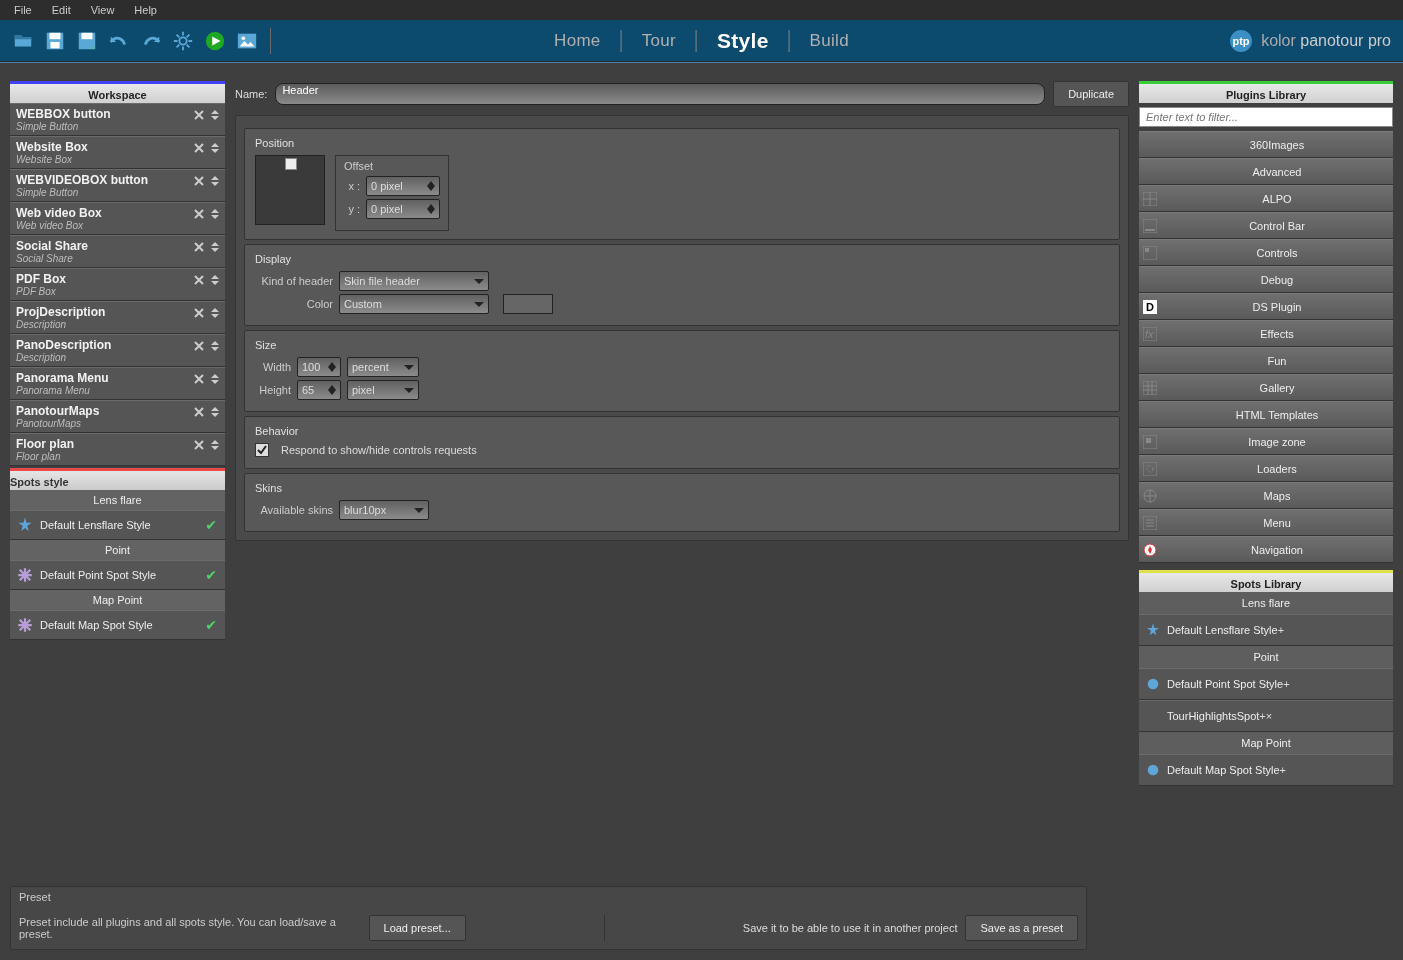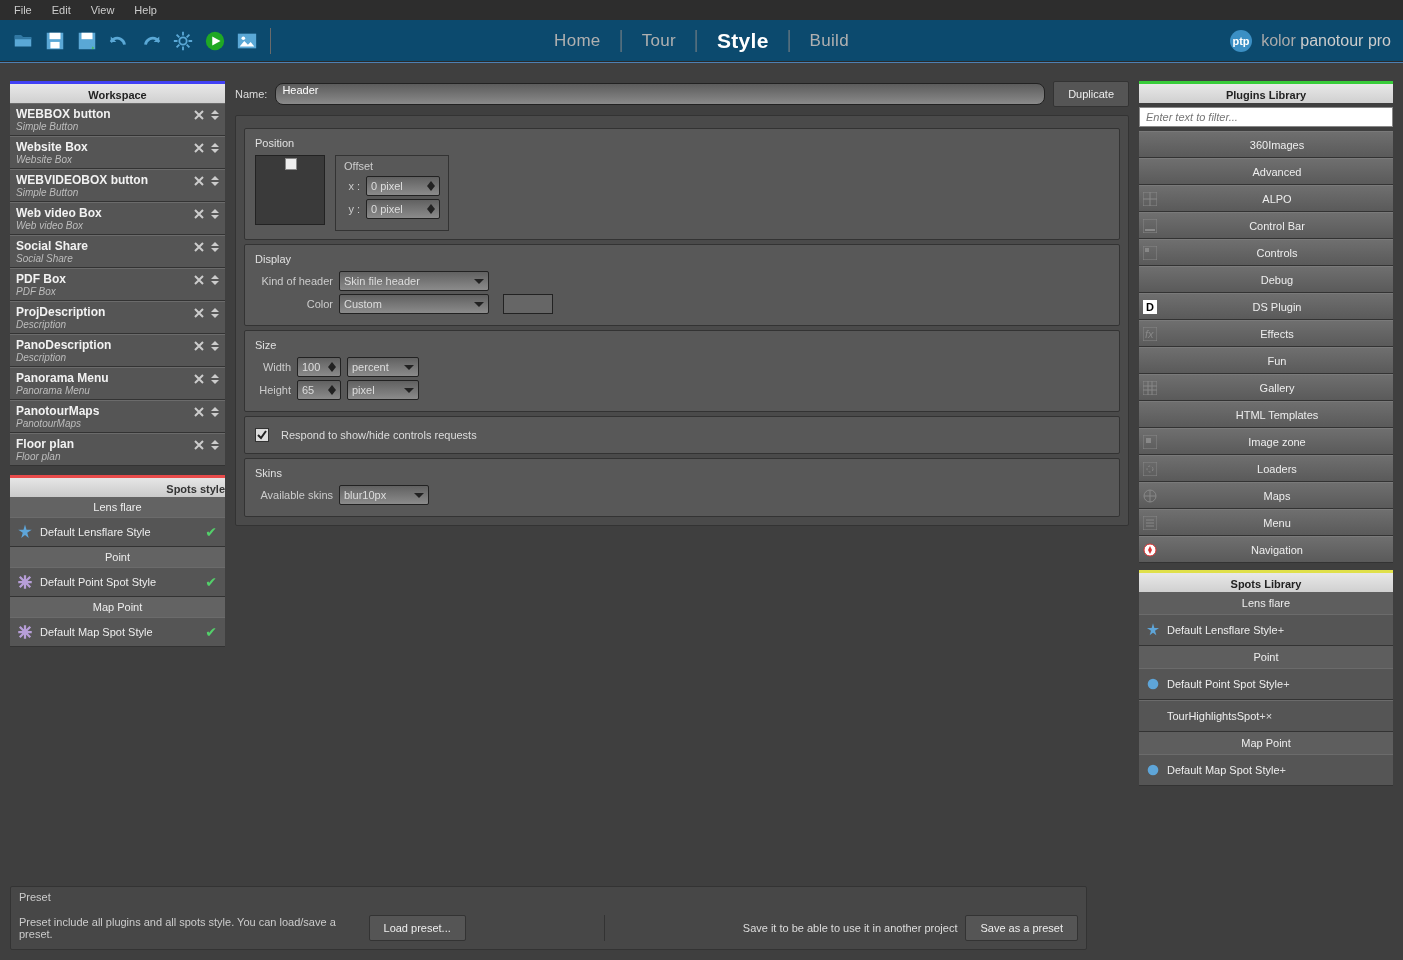--- a/index.html
+++ b/index.html
@@ -23,21 +23,21 @@
 .divline{height:1px;background:#4d80b3}
 .workarea{flex:1;display:flex;background:#3f3f3f;padding:18px 10px 10px 10px;gap:10px}
 
 .left{width:215px;display:flex;flex-direction:column}
 .lhead{height:22px;background:linear-gradient(#e8e8e8,#d0d0d0);border-top:3px solid #4141f5;text-align:center;color:#222;font-weight:bold;line-height:22px}
 .witem{background:#555;border-top:1px solid #6b6b6b;border-bottom:1px solid #333;padding:3px 6px;display:flex;flex-direction:column;position:relative}
 .witem .title{color:#f2f2f2;font-weight:bold;font-size:12px}
 .witem .sub{color:#bdbdbd;font-style:italic;font-size:10px}
 .wctrls{position:absolute;right:4px;top:5px;display:flex;gap:4px;align-items:center}
 .wctrls svg{width:12px;height:12px}
-.gheader{height:22px;background:linear-gradient(#e6e6e6,#cacaca);text-align:right;color:#333;line-height:22px;font-weight:bold;margin-top:9px}
+.gheader{height:22px;background:linear-gradient(#e6e6e6,#cacaca);text-align:left;color:#333;line-height:22px;font-weight:bold;margin-top:2px}
 .gheader.red{border-top:3px solid #e84a4a}
 .subhead{background:#636363;text-align:center;padding:4px 0;color:#eee}
 .srow{background:#555;border-top:1px solid #6b6b6b;border-bottom:1px solid #333;padding:5px 6px;display:flex;align-items:center;position:relative;height:30px}
 .srow .lbl{margin-left:6px;color:#eee}
 .chk{position:absolute;right:8px;color:#53d06a;font-size:14px}
 
 .main{flex:1;display:flex;flex-direction:column;gap:8px}
 .namerow{display:flex;align-items:center;gap:8px}
 .namelbl{color:#ddd}
 .nameinput{flex:1;height:22px;background:linear-gradient(#5c5c5c,#8a8a8a);border:1px solid #222;border-radius:8px;padding:0 6px;color:#fff}
@@ -446,20 +446,21 @@
         <div class="sel" style="width:72px">
                 <span>pixel</span>
                 <svg width="10" height="10" viewBox="0 0 10 10">
                   <path fill="#222" d="M0 2l5 5 5-5z"></path>
                 </svg>
               </div>
       </div>
     </div>
 
     <div class="panelg">
+      <div class="ptitle">Behavior</div>
       <div class="prow">
         <span class="cb">
                 <svg viewBox="0 0 10 10">
                   <path fill="none" stroke="#222" stroke-width="2" d="M1 5l3 3 5-7"></path>
                 </svg>
               </span>
         <span>Respond to show/hide controls requests</span>
       </div>
     </div>
 

